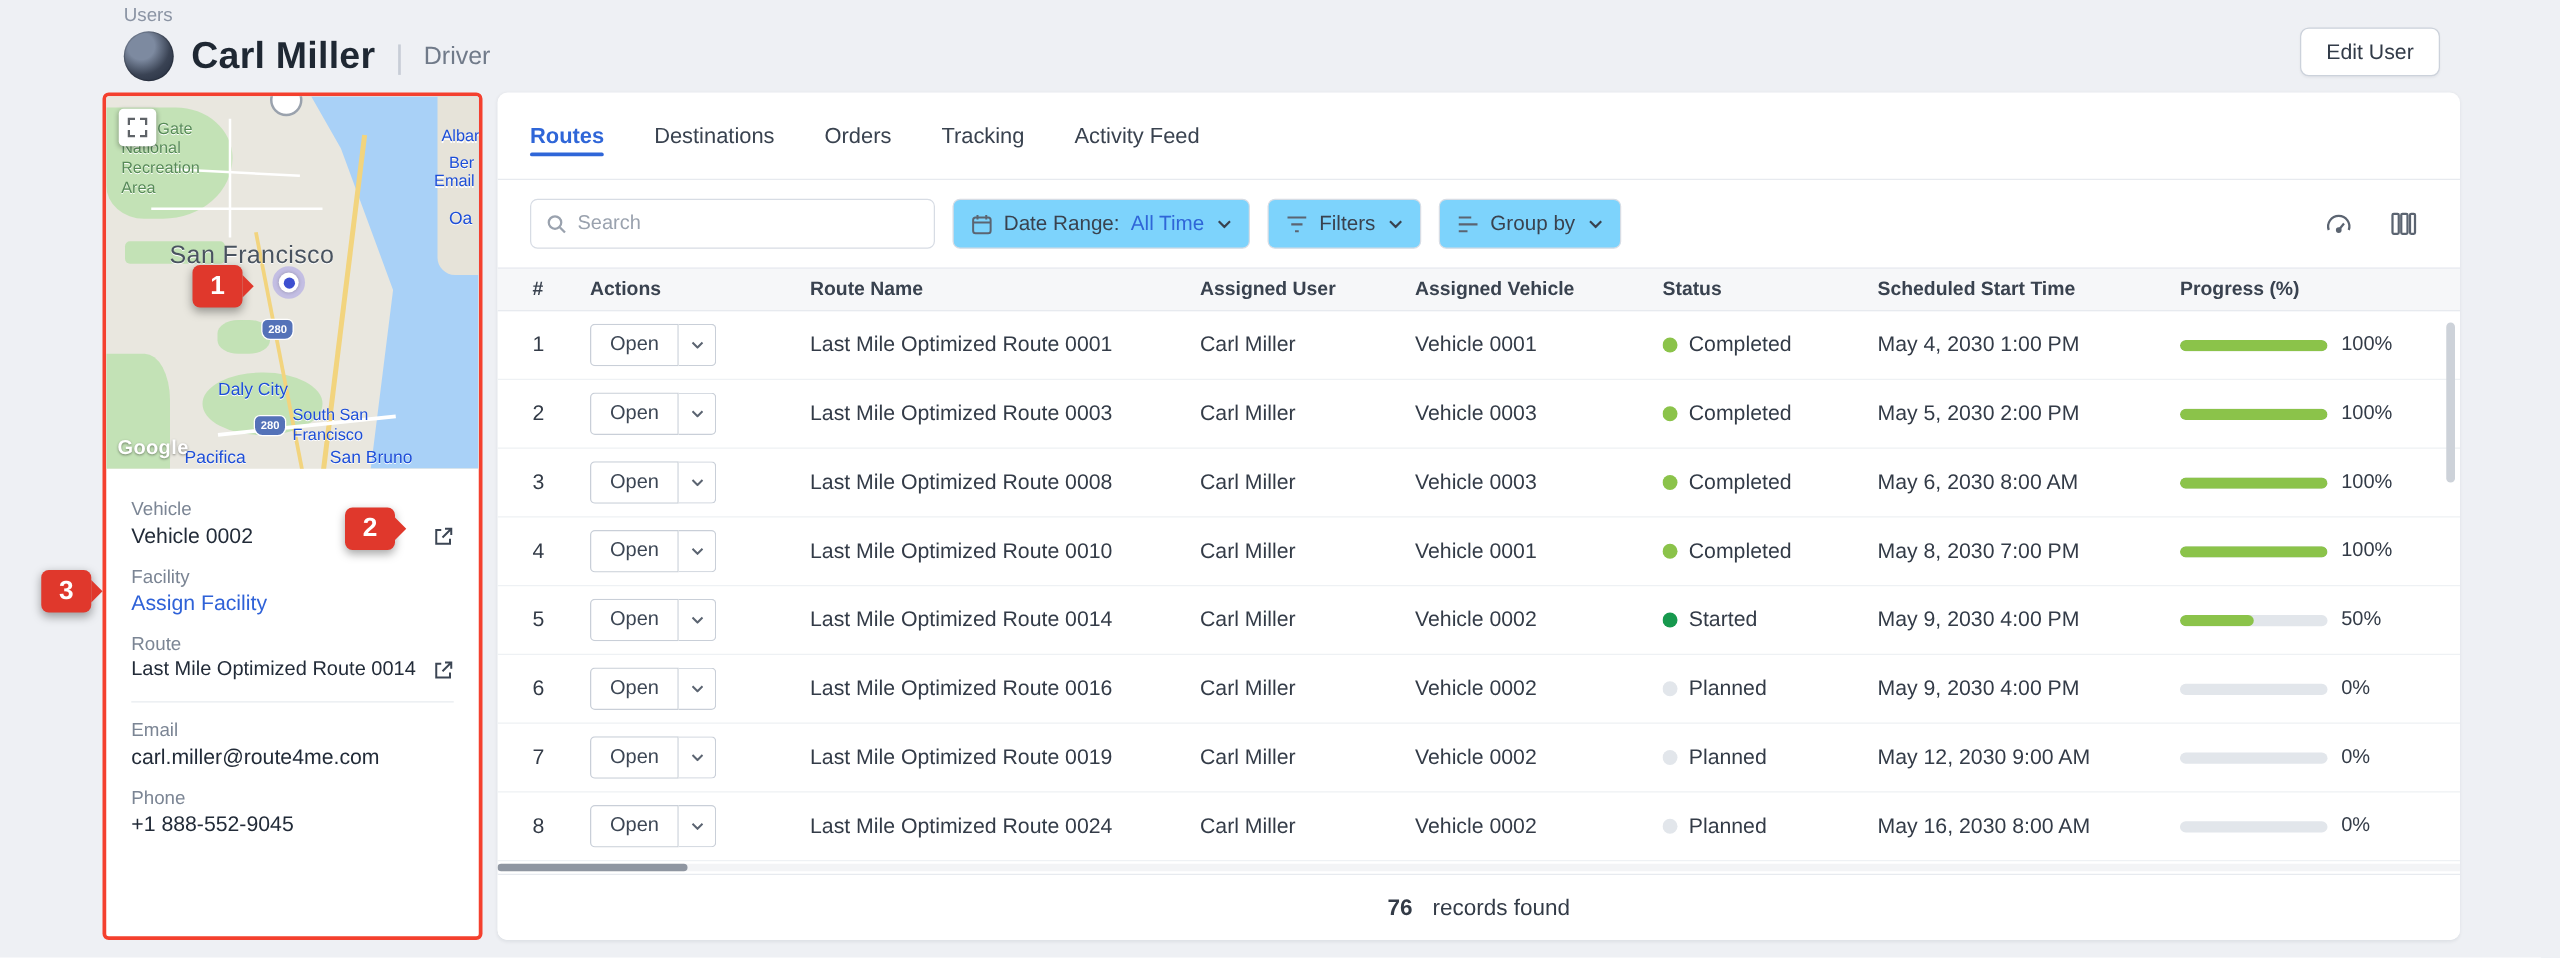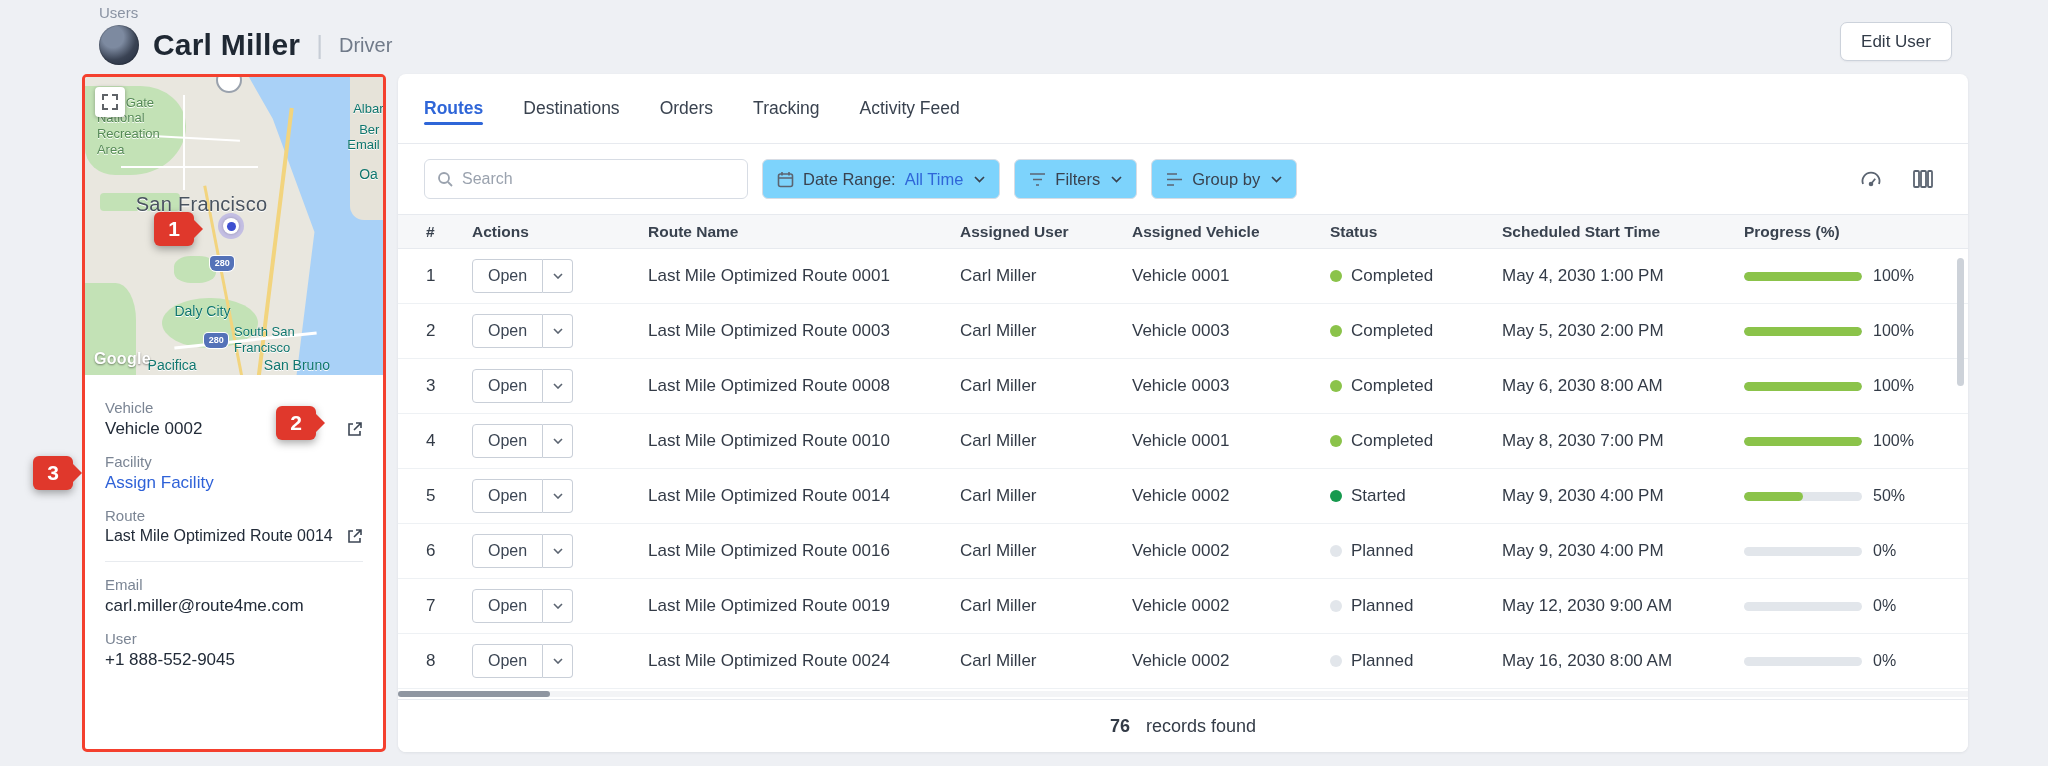--- a/index.html
+++ b/index.html
@@ -57,21 +57,21 @@
   .r4 { left:33%; top:6%; width:2px; height:32%; }
   .r5 { left:18%; top:20%; width:34%; height:2px; transform:rotate(3deg); }
   .r6 { left:30%; top:88%; width:48%; height:3px; transform:rotate(-6deg); }
   .shield {
     position:absolute; width:24px; height:15px; background:#5472b8; color:#fff;
     font-size:9px; font-weight:bold; text-align:center; line-height:15px;
     border-radius:4px 4px 6px 6px; box-shadow:0 0 0 1px #fff;
   }
   .shield1 { left:42%; top:60%; }
   .shield2 { left:40%; top:86%; }
-  .map-label { position:absolute; color:#0f766e; text-shadow:0 1px 0 #fff; white-space:nowrap; }
+  .map-label { position:absolute; color:#1d4ed8; text-shadow:0 1px 0 #fff; white-space:nowrap; }
   .lbl-area { left:4%; top:6%; width:80px; white-space:normal; color:#568a57; font-size:13px; line-height:1.2; }
   .lbl-sf { left:17%; top:39%; font-size:20px; color:#49535f; letter-spacing:.3px; }
   .lbl-daly { left:30%; top:76%; font-size:14px; }
   .lbl-ssf { left:50%; top:83%; width:74px; white-space:normal; font-size:13px; line-height:1.2; }
   .lbl-pac { left:21%; top:94%; font-size:14px; }
   .lbl-sb { left:60%; top:94%; font-size:14px; }
   .lbl-alb { left:90%; top:8%; font-size:13px; }
   .lbl-ber { left:92%; top:15%; font-size:13px; }
   .lbl-eme { left:88%; top:20%; font-size:13px; }
   .lbl-oak { left:92%; top:30%; font-size:14px; }
@@ -263,21 +263,21 @@
         </div>
       </div>
       <div class="pdivider"></div>
       <div class="pfield">
         <div class="plab">Email</div>
         <div class="pval-row">
             <span class="pval">carl.miller@route4me.com</span>
           </div>
       </div>
       <div class="pfield">
-        <div class="plab">User</div>
+        <div class="plab">Phone</div>
         <div class="pval-row">
             <span class="pval">+1 888-552-9045</span>
           </div>
       </div>
     </div>
   </div>
 
   <div class="badge badge1">1</div>
   <div class="badge badge2">2</div>
   <div class="badge badge3">3</div>

